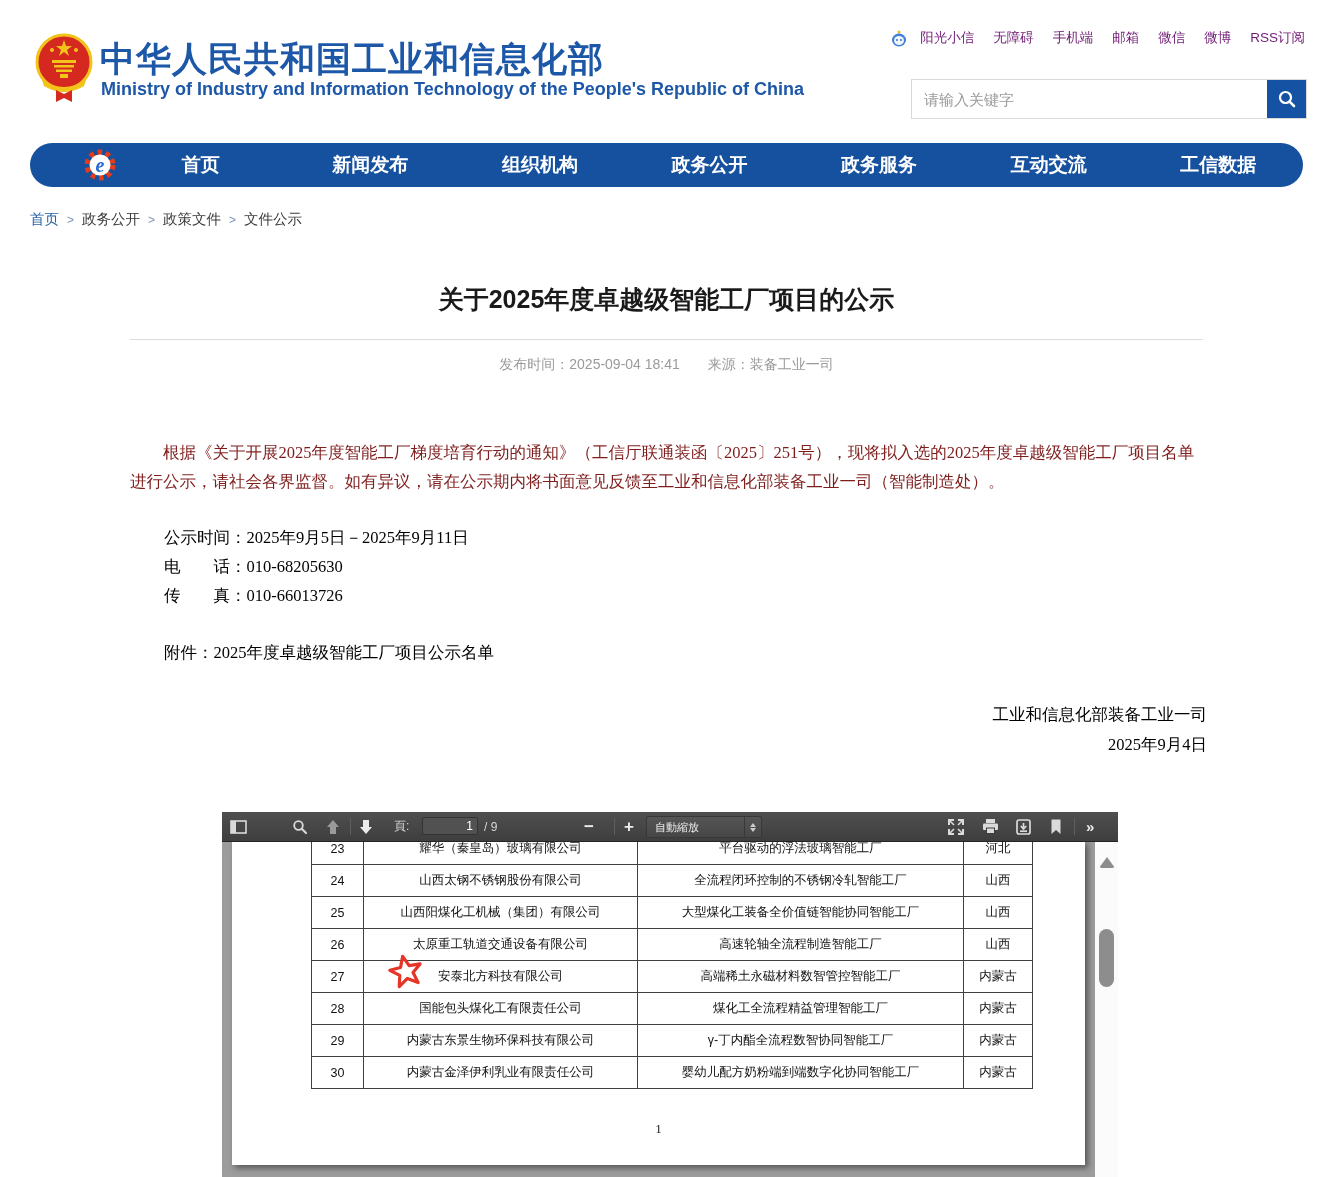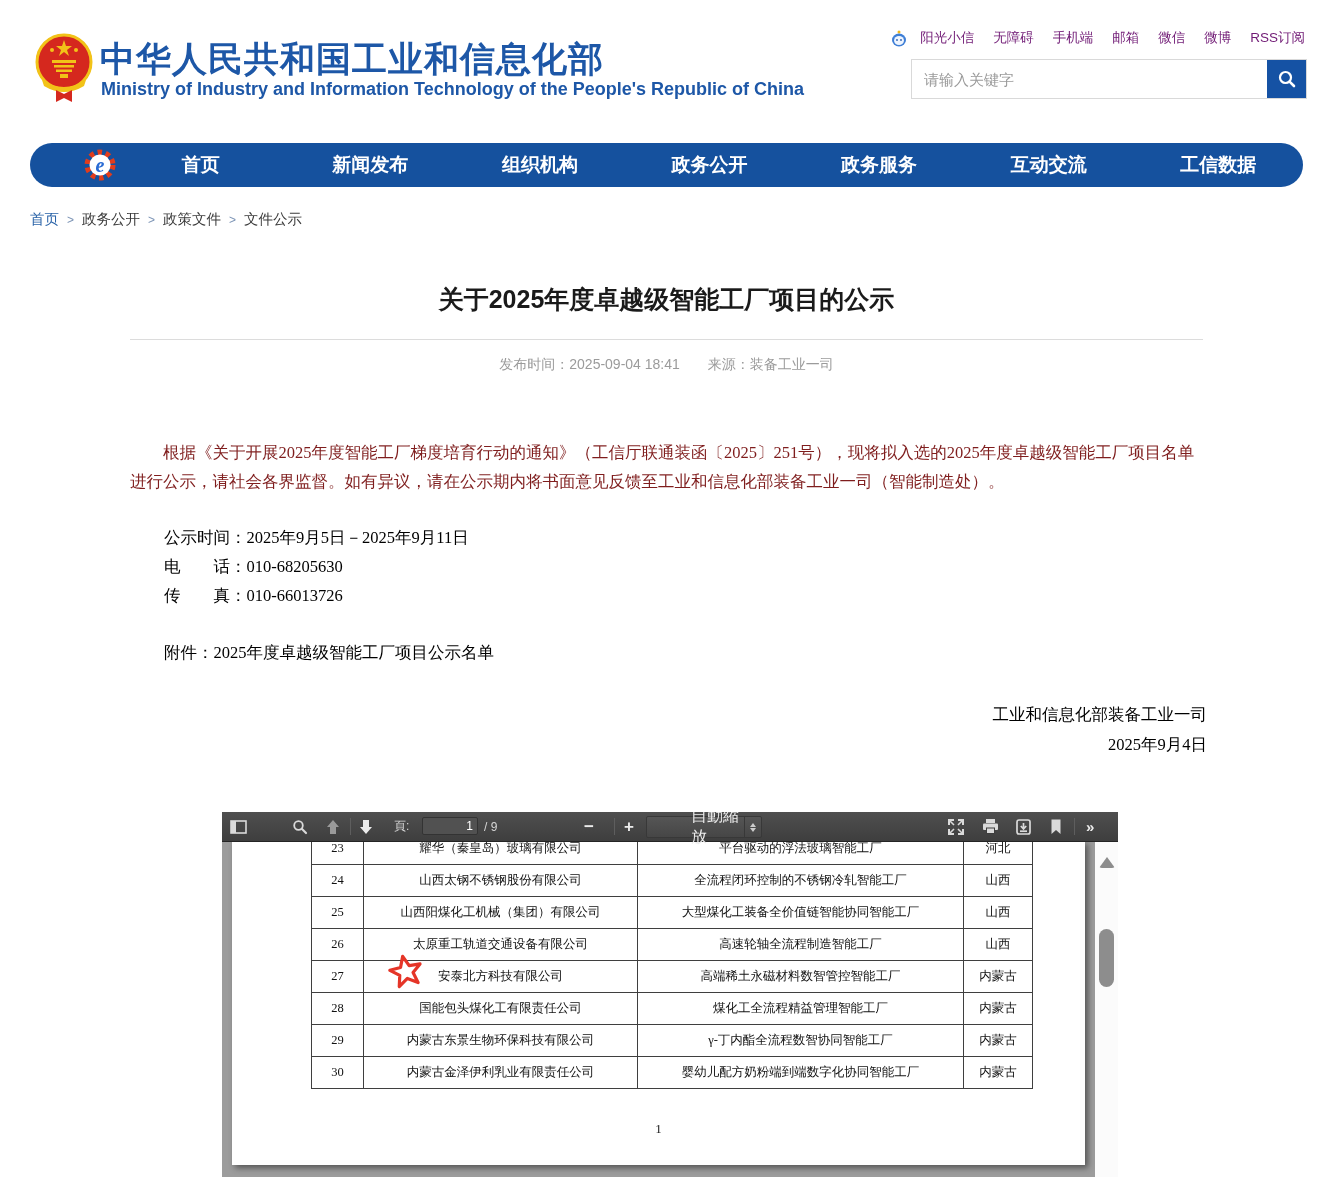--- a/index.html
+++ b/index.html
@@ -8,21 +8,21 @@
     background:#ffffff;font-family:"Liberation Sans",sans-serif;color:#333;
   }
   
   .site-header{position:absolute;top:0;left:0;width:1333px;height:135px;background:#fff;}
   .emblem{position:absolute;left:34px;top:28px;width:60px;height:76px;}
   .site-title{position:absolute;left:100px;top:36px;font-size:35px;font-weight:bold;color:#1d57a7;letter-spacing:1px;white-space:nowrap;}
   .site-subtitle{position:absolute;left:101px;top:79px;font-size:18px;font-weight:bold;color:#1d57a7;white-space:nowrap;}
   .quick-links{position:absolute;top:28px;right:28px;display:flex;align-items:center;gap:19px;font-size:13.5px;color:#701a75;}
   .quick-links .ql{cursor:pointer;white-space:nowrap;}
   .mascot{width:20px;height:20px;margin-right:-8px;}
-  .search-bar{position:absolute;top:59px;right:26px;width:396px;height:40px;border:1px solid #d9d9d9;display:flex;box-sizing:border-box;background:#e5e5e5;}
+  .search-bar{position:absolute;top:79px;right:26px;width:396px;height:40px;border:1px solid #d9d9d9;display:flex;box-sizing:border-box;background:#e5e5e5;}
   .search-bar input{flex:1;border:none;outline:none;padding:0 12px;font-size:15px;color:#333;font-family:"Liberation Sans",sans-serif;}
   .search-bar input::placeholder{color:#9a9a9a;}
   .search-btn{width:39px;height:38px;background:#1552a4;border:none;display:flex;align-items:center;justify-content:center;cursor:pointer;}
   
   .nav{position:absolute;top:143px;left:30px;width:1273px;height:44px;background:#15519e;border-radius:24px;display:flex;align-items:center;}
   .nav-logo{margin-left:54px;width:32px;height:32px;flex:0 0 auto;}
   .nav-items{flex:1;display:flex;height:100%;}
   .nav-item{flex:1;display:flex;align-items:center;justify-content:center;color:#fff;font-size:19px;font-weight:bold;cursor:pointer;white-space:nowrap;}
   
   .breadcrumb{position:absolute;top:210px;left:30px;font-size:14.5px;color:#3a3a3a;display:flex;gap:8px;align-items:center;}
@@ -43,30 +43,30 @@
   .line-fax{top:585px;}
   .line-attach{top:642px;}
   .signature{position:absolute;top:700px;right:126px;text-align:right;font-size:16.5px;color:#000;line-height:30px;}
   
   .pdf-viewer{position:absolute;left:222px;top:812px;width:896px;height:365px;background:#9c9c9c;overflow:hidden;}
   .pdf-toolbar{position:absolute;top:0;left:0;right:0;height:29px;background:linear-gradient(#4f4f4f,#3e3e3e);border-bottom:1px solid #242424;z-index:6;color:#e2e2e2;font-size:12px;}
   .tb{position:absolute;top:0;height:29px;display:flex;align-items:center;cursor:pointer;}
   .tb-sep{position:absolute;top:6px;width:1px;height:17px;background:#5e5e5e;}
   .page-input{position:absolute;top:5px;left:200px;width:46px;height:16px;background:#515151;border:1px solid #333;border-radius:2px;color:#fff;font-size:12px;text-align:right;padding:0 4px;outline:none;}
   .zoom-select{position:absolute;top:4px;left:424px;width:114px;height:20px;background:linear-gradient(#555,#464646);border:1px solid #383838;border-radius:2px;display:flex;align-items:center;cursor:pointer;}
-  .zoom-select .zs-label{flex:1;padding-left:8px;color:#ececec;font-size:16px;margin-left:36px;}
+  .zoom-select .zs-label{flex:1;padding-left:8px;color:#ececec;font-size:11px;}
   .zoom-select .zs-arrows{width:16px;border-left:1px solid #383838;height:100%;display:flex;flex-direction:column;align-items:center;justify-content:center;gap:1px;}
   .zs-arrows i{width:0;height:0;border-left:3px solid transparent;border-right:3px solid transparent;}
   .zs-arrows .a-up{border-bottom:4px solid #ccc;}
   .zs-arrows .a-dn{border-top:4px solid #ccc;}
   .tb-text{color:#d6d6d6;}
   .tb-sign{font-size:17px;color:#ececec;font-weight:bold;}
   .pdf-body{position:absolute;top:29px;left:0;right:0;bottom:0;}
   .pdf-page{position:absolute;left:10px;top:0;width:853px;height:324px;background:#fff;box-shadow:3px 3px 6px rgba(0,0,0,0.45);overflow:hidden;}
-  .pdf-table{position:absolute;left:79px;top:-9px;border-collapse:collapse;font-family:Liberation Serif, serif;font-size:12.5px;color:#111;padding-left:24px;}
+  .pdf-table{position:absolute;left:79px;top:-9px;border-collapse:collapse;font-family:Liberation Sans, sans-serif;font-size:12.5px;color:#111;padding-left:24px;}
   .pdf-table td{border:1px solid #3f3f3f;height:31px;text-align:center;padding:0 4px;}
   .td-no{width:43px;}
   .td-company{width:265px;}
   .td-project{width:317px;}
   .td-prov{width:60px;}
   .star-annotation{position:absolute;left:156px;top:112px;width:36px;height:38px;z-index:4;}
   .pdf-pageno{position:absolute;left:0;width:853px;top:280px;text-align:center;font-family:"Liberation Serif",serif;font-size:13px;color:#222;}
   .pdf-scrollbar{position:absolute;right:0;top:0;bottom:0;width:23px;background:#fbfbfb;}
   .scroll-up{position:absolute;top:16px;left:4px;width:0;height:0;border-left:8px solid transparent;border-right:8px solid transparent;border-bottom:11px solid #8d8d8d;border-radius:3px;cursor:pointer;}
   .scroll-thumb{position:absolute;top:88px;left:4px;width:15px;height:58px;background:#8d8d8d;border-radius:8px;cursor:grab;}

